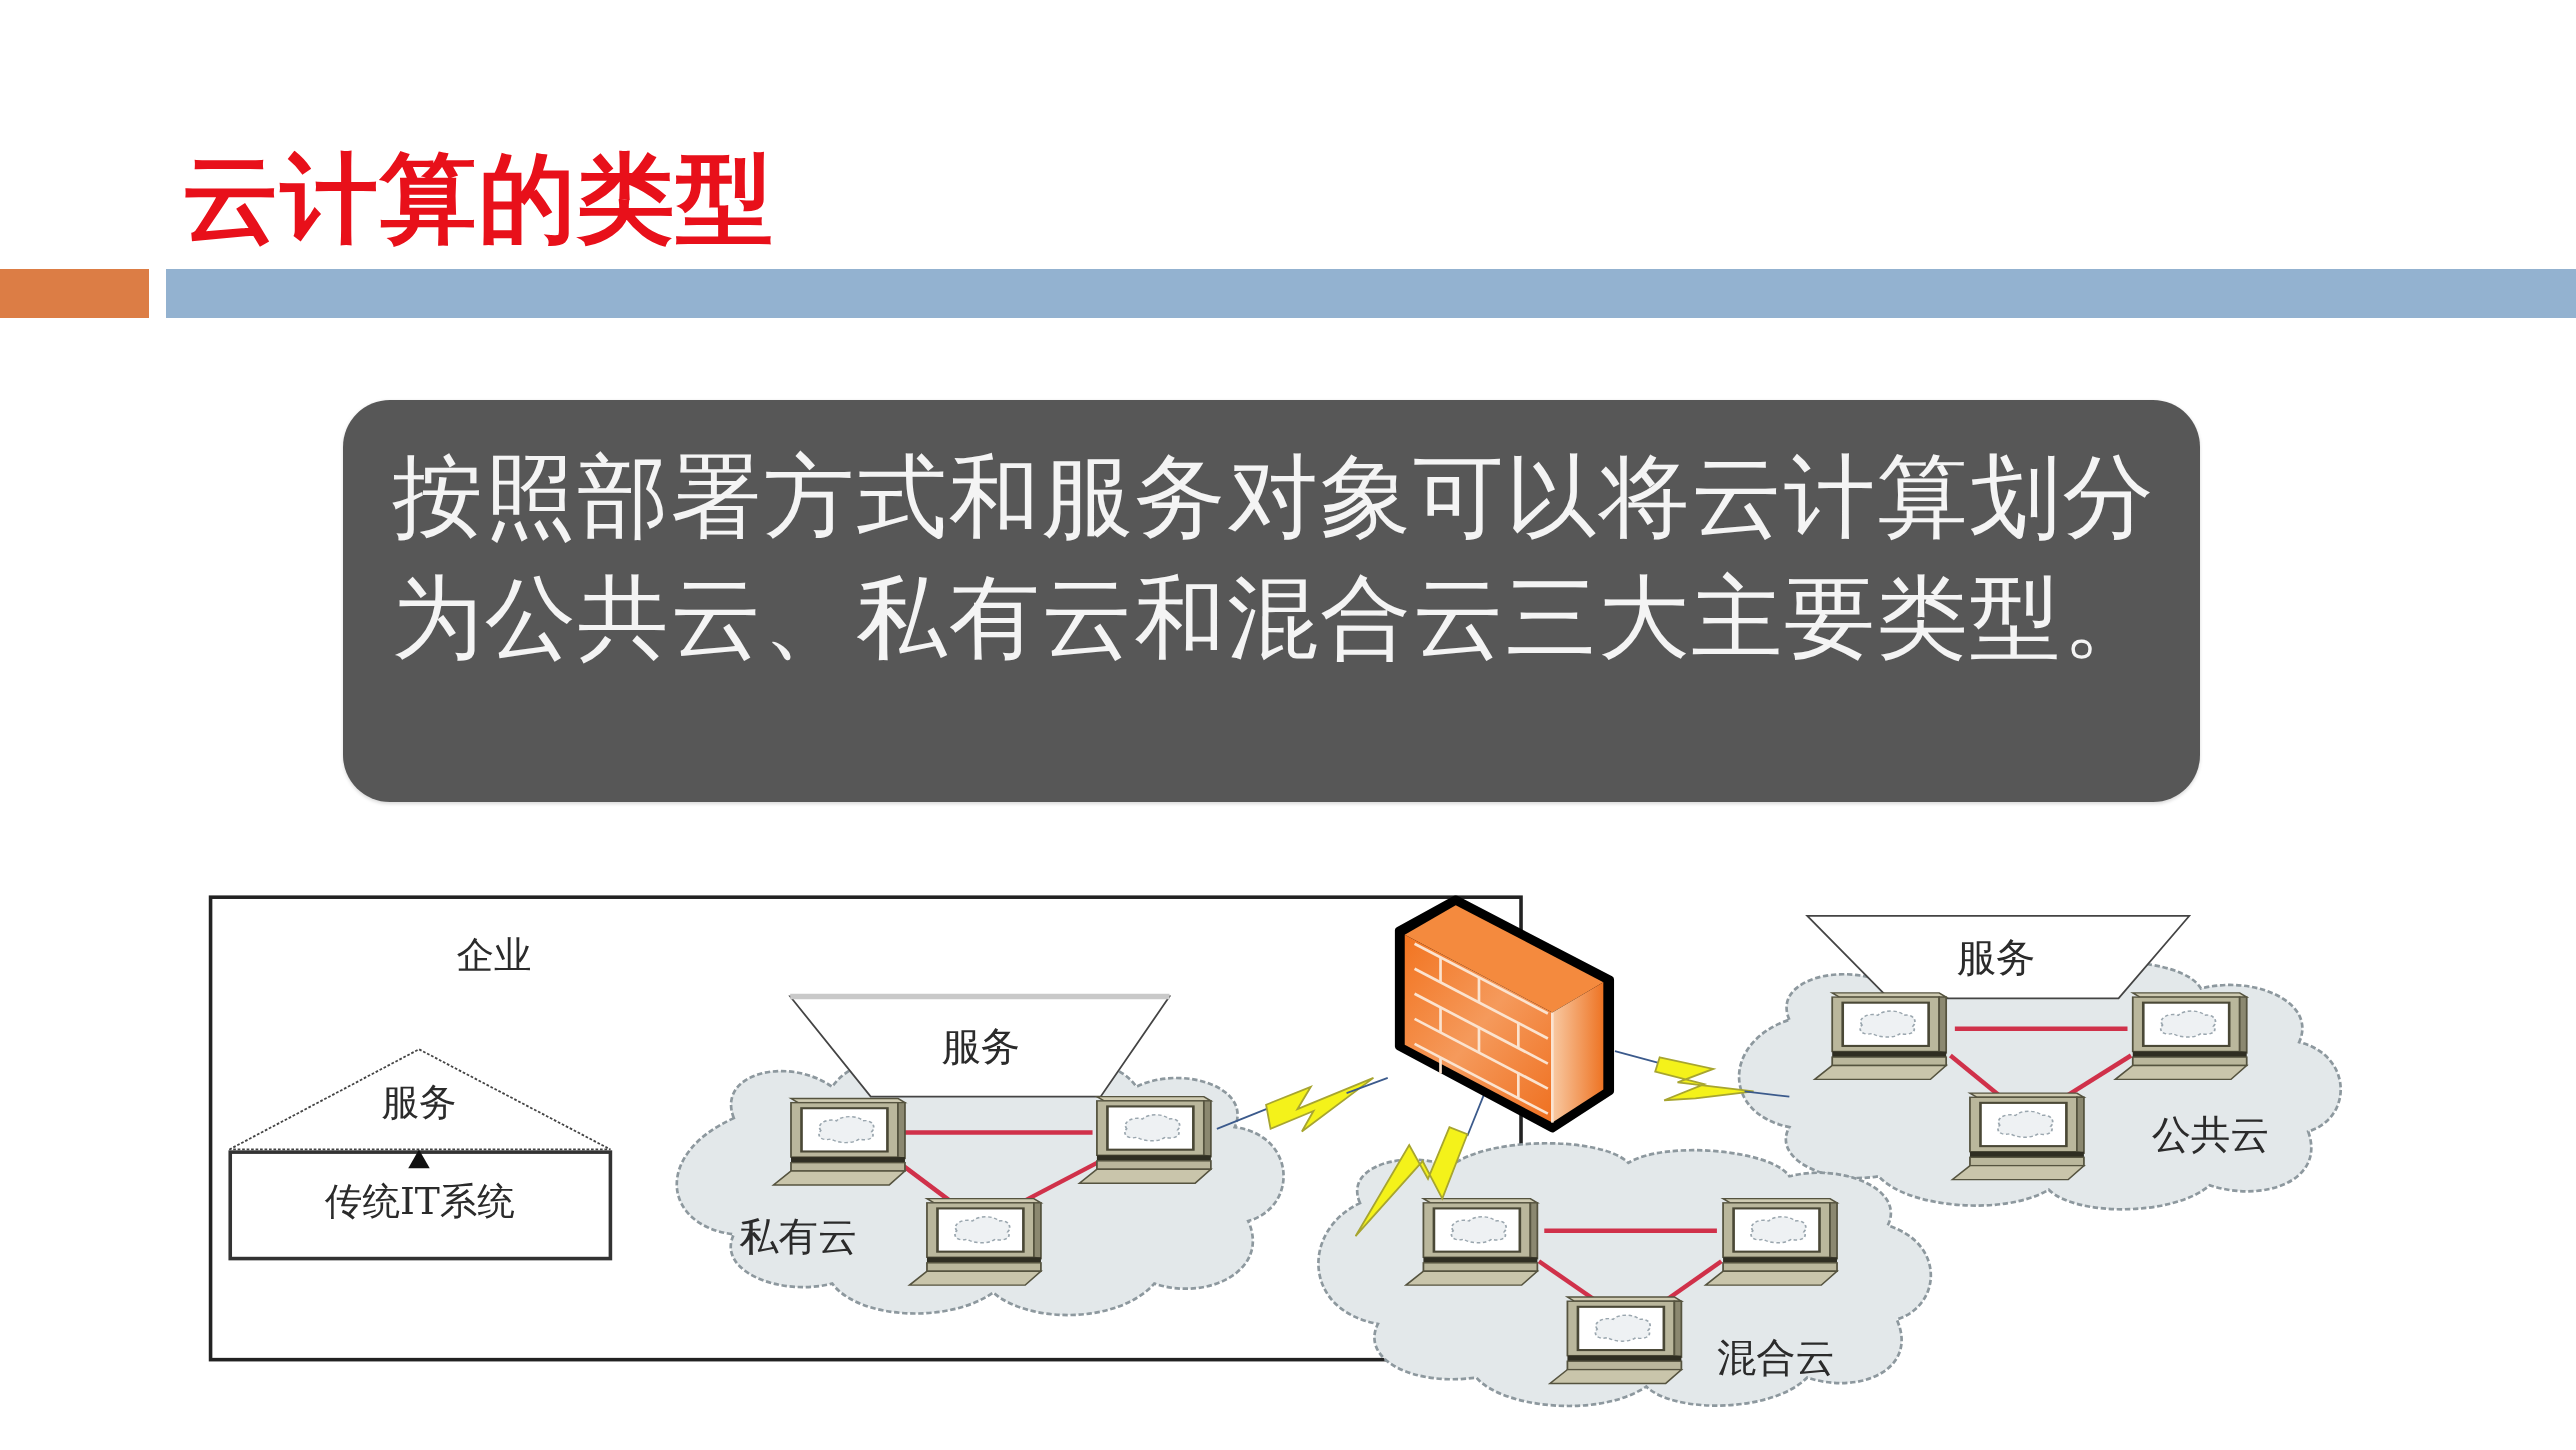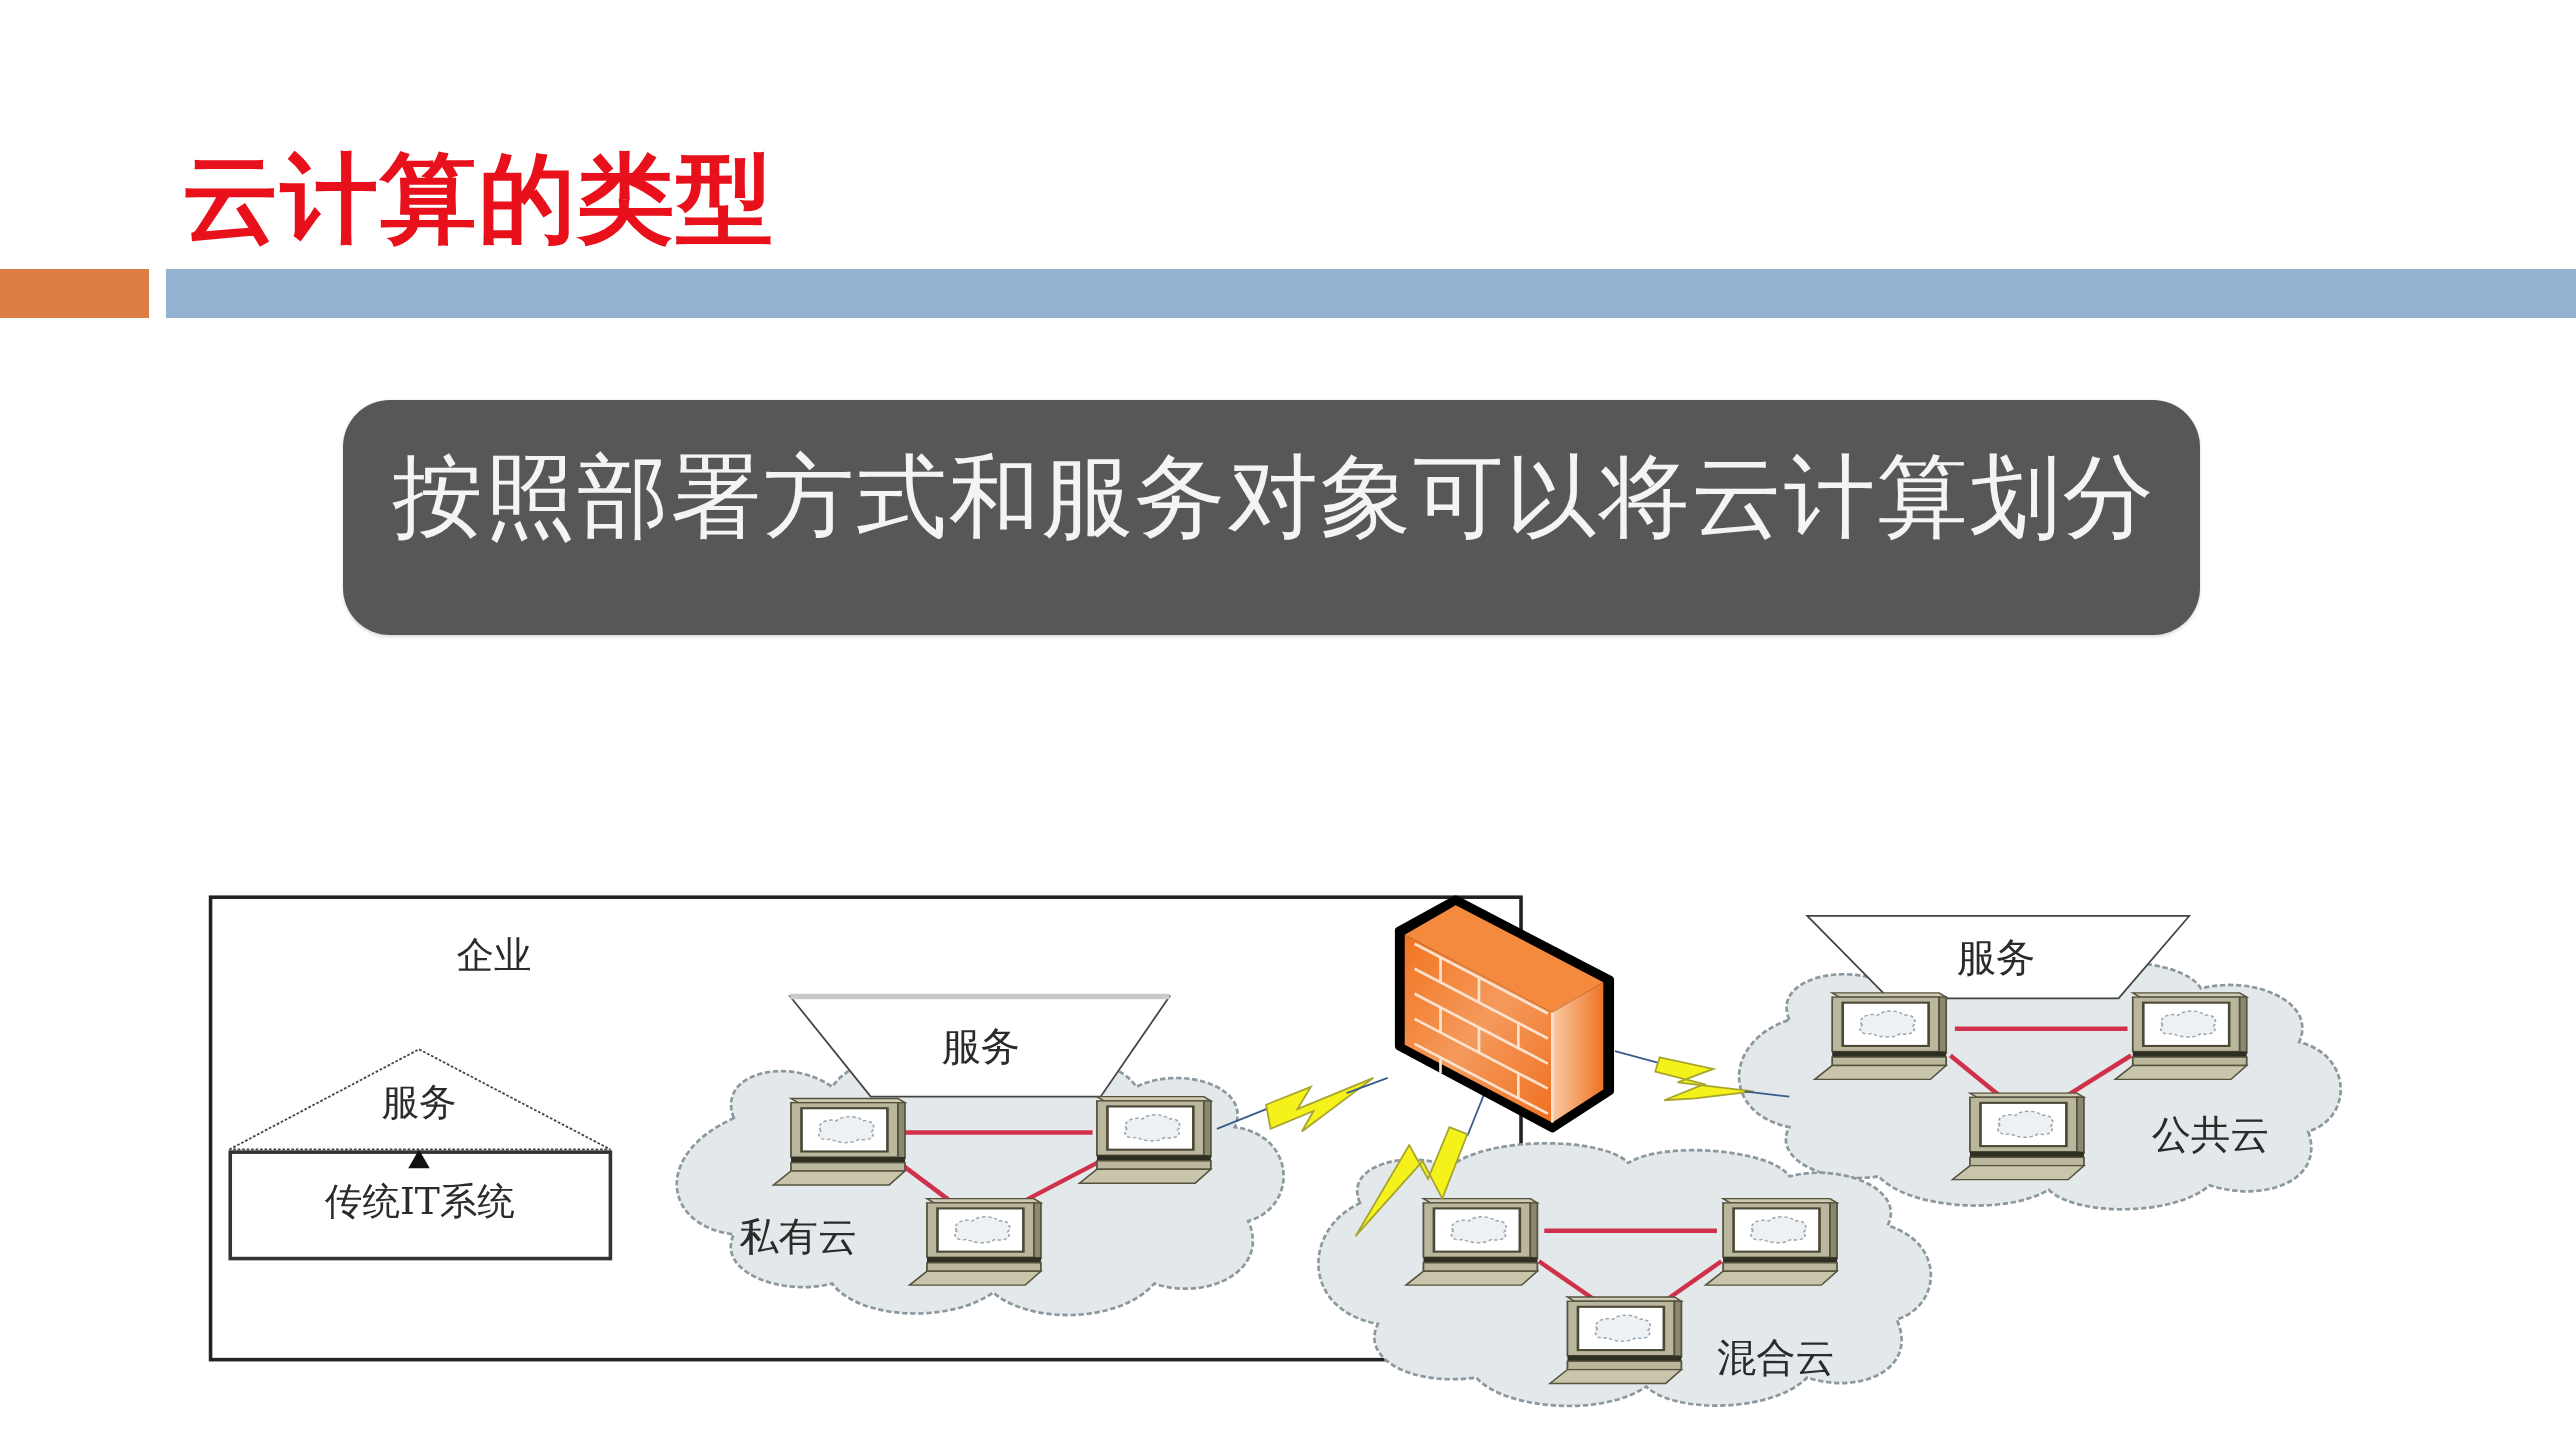--- a/index.html
+++ b/index.html
@@ -3,39 +3,40 @@
   <meta charset="utf-8">
   <style>
     html, body { margin: 0; padding: 0; background: #ffffff; }
     body { width: 2576px; height: 1450px; position: relative; overflow: hidden;
            font-family: "DejaVu Sans", "Liberation Sans", sans-serif; }
     .title { position: absolute; left: 182px; top: 140px; font-size: 97px; line-height: 116px;
              color: #e8101a; font-weight: bold; letter-spacing: 1.8px;
              font-family: "DejaVu Serif", "Liberation Serif", serif; white-space: nowrap; }
     .bar-accent { position: absolute; left: 0; top: 269px; width: 149px; height: 49px; background: #dc7d45; }
     .bar-main { position: absolute; left: 166px; top: 269px; width: 2410px; height: 49px; background: #93b2d0; }
-    .callout { position: absolute; left: 343px; top: 400px; width: 1857px; height: 235px;
+    .callout { position: absolute; left: 343px; top: 400px; width: 1857px; height: 402px;
                background: #575757; border-radius: 47px;
                box-shadow: 0 1.8px 3.6px rgba(0,0,0,0.15); }
     .callout-text { position: absolute; left: 49px; top: 36px; right: 36px;
                     color: #f4f4f4; font-size: 91px; line-height: 121px; letter-spacing: 1.8px;
                     font-family: "DejaVu Sans", "Liberation Sans", sans-serif; }
     .diagram { position: absolute; left: 0; top: 0; width: 2576px; height: 1450px; }
     .diagram text { font-family: "DejaVu Serif", "Liberation Serif", serif; fill: #2b2b2b; }
   </style>
 </head>
 <body>
 
 <div class="title">云计算的类型</div>
 <div class="bar-accent"></div>
 <div class="bar-main"></div>
 
 <div class="callout">
   <div class="callout-text">
     <div>按照部署方式和服务对象可以将云计算划分</div>
+    <div>为公共云、私有云和混合云三大主要类型。</div>
   </div>
 </div>
 
 <svg class="diagram" viewBox="0 0 2879 1621" xmlns="http://www.w3.org/2000/svg">
   <defs>
     <linearGradient id="fwFront" x1="0" y1="0" x2="1" y2="1">
       <stop offset="0" stop-color="#f27420"></stop>
       <stop offset="0.5" stop-color="#f59a5c"></stop>
       <stop offset="1" stop-color="#ef7020"></stop>
     </linearGradient>

